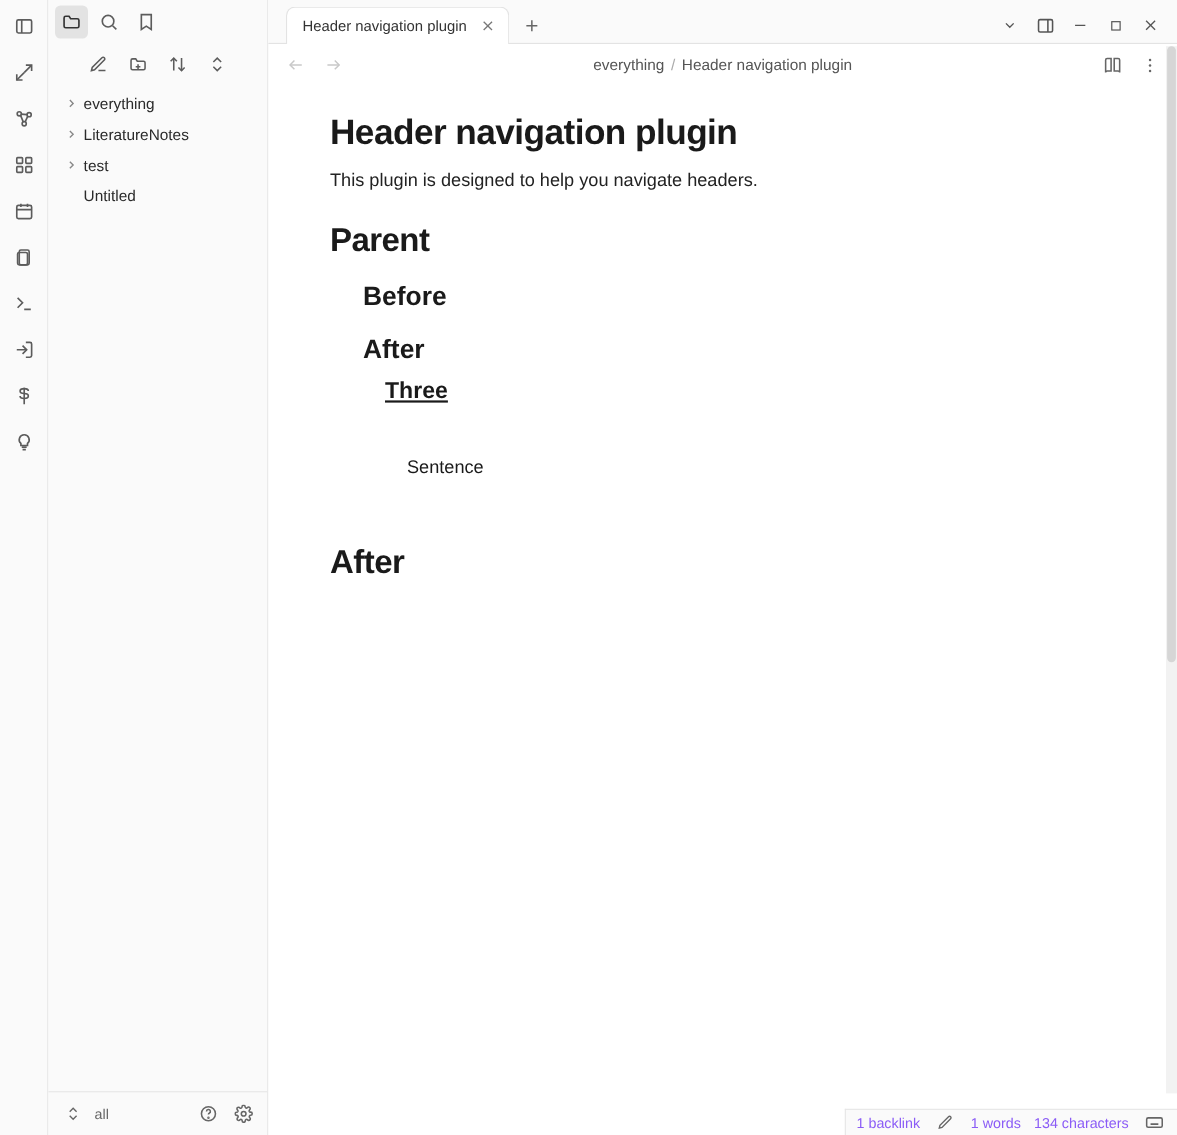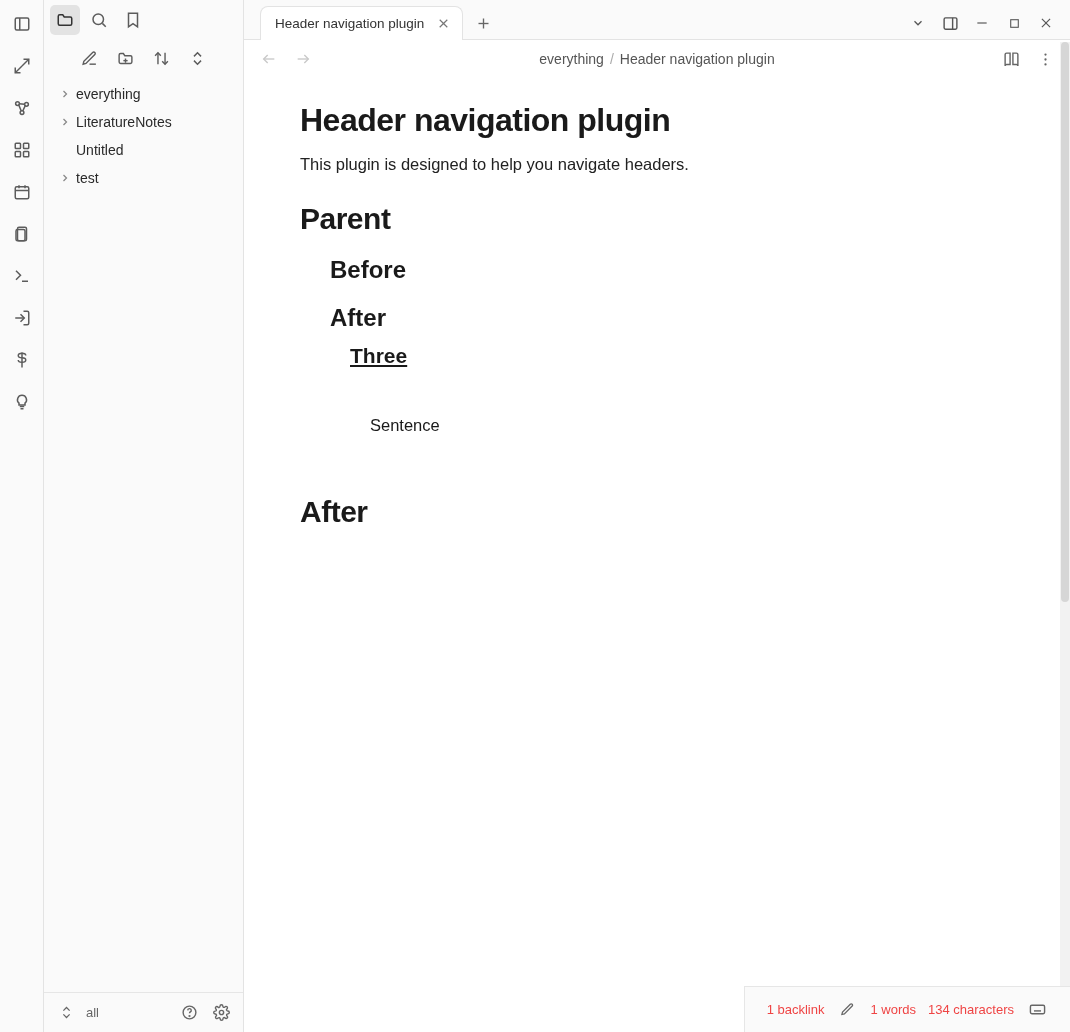--- a/index.html
+++ b/index.html
@@ -58,21 +58,21 @@
 .doc h1.h { font-size:30px; font-weight:800; letter-spacing:-0.5px; margin-top:16px; margin-bottom:8px; }
 .doc h2.h { font-size:24px; font-weight:800; margin:20px 0 4px 30px; }
 .doc h3.h { font-size:21px; font-weight:800; margin:12px 0 4px 50px;text-decoration:underline; }
 .doc p.body4 { font-size:16.5px; margin:48px 0 60px 70px; }
 
 
 .fake-track { position:absolute; right:0; top:42px; bottom:38px; width:10px; background:#f2f2f2; }
 .fake-thumb { position:absolute; right:1px; top:42px; width:8px; height:560px; background:#d6d6d6; border-radius:4px; }
 
 
-.status { position:absolute; right:0; bottom:0; height:46px; background:#fafafa; border-top:1px solid #e6e6e6; border-left:1px solid #e6e6e6; display:flex; align-items:center; padding:0 22px; gap:12px; font-size:13px; color:#ef4444; }
+.status { position:absolute; right:0; bottom:0; height:24px; background:#fafafa; border-top:1px solid #e6e6e6; border-left:1px solid #e6e6e6; display:flex; align-items:center; padding:0 10px; gap:12px; font-size:13px; color:#8b5cf6; }
 .status .sbtn { width:22px; height:22px; display:flex; align-items:center; justify-content:center; color:#666; }
 </style>
 </head>
 <body>
 
 <div class="app">
 
   <div class="ribbon">
     <div class="ribbon-btn">
       <svg width="18" height="18" viewBox="0 0 24 24" fill="none" stroke="currentColor" stroke-width="2">
@@ -208,30 +208,30 @@
         <span>everything</span>
       </div>
       <div class="tree-item">
         <span class="tree-chevron">
             <svg width="12" height="12" viewBox="0 0 24 24" fill="none" stroke="currentColor" stroke-width="2.5">
               <polyline points="9 18 15 12 9 6"></polyline>
             </svg>
           </span>
         <span>LiteratureNotes</span>
       </div>
-      <div class="tree-item leaf">
-        <span>Untitled</span>
-      </div>
       <div class="tree-item">
         <span class="tree-chevron">
             <svg width="12" height="12" viewBox="0 0 24 24" fill="none" stroke="currentColor" stroke-width="2.5">
               <polyline points="9 18 15 12 9 6"></polyline>
             </svg>
           </span>
         <span>test</span>
+      </div>
+      <div class="tree-item leaf">
+        <span>Untitled</span>
       </div>
     </div>
 
     <div class="side-footer">
       <div class="fbtn">
         <svg width="15" height="15" viewBox="0 0 24 24" fill="none" stroke="currentColor" stroke-width="2">
             <polyline points="7 9 12 4 17 9"></polyline>
             <polyline points="7 15 12 20 17 15"></polyline>
           </svg>
       </div>

